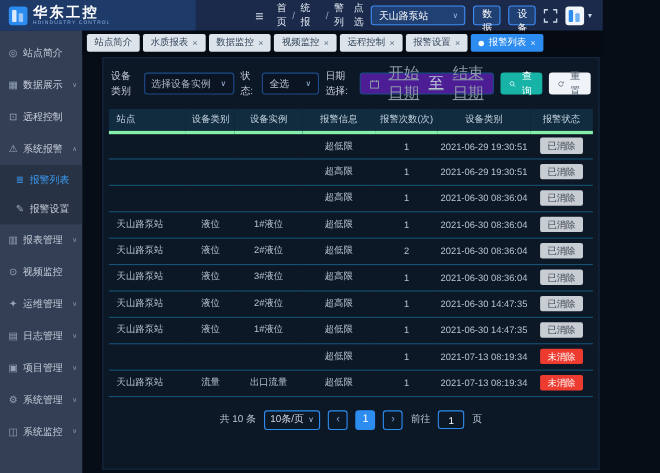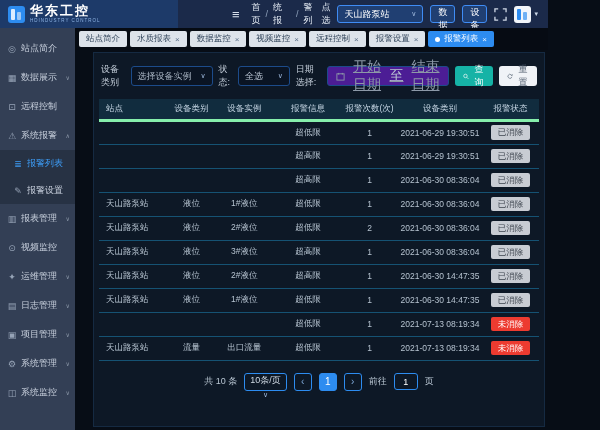--- a/index.html
+++ b/index.html
@@ -71,21 +71,21 @@
   table.alarm-table { width:100%; border-collapse:collapse; font-size:8.5px; table-layout:fixed; }
   .alarm-table th { background:#112c3e; color:#c6d6e4; font-weight:normal; height:21px; border-bottom:3px solid #86efac; text-align:center; }
   .alarm-table td { height:24px; border-bottom:1px solid #155273; color:#b6c3d0; text-align:center; white-space:nowrap; overflow:hidden; }
   .alarm-table th:first-child, .alarm-table td:first-child { text-align:left; padding-left:7px; }
   .badge { display:inline-block; padding:2px 7px; border-radius:2px; font-size:8.5px; line-height:1.2; }
   .badge.cleared { background:#c8ccd3; color:#3c434d; }
   .badge.uncleared { background:#ed3b30; color:#ffffff; }
 
   
   .pagination { display:flex; align-items:center; justify-content:center; gap:7px; margin-top:12px; font-size:9px; color:#b9c6d3; }
-  .select.pager { height:18px; border-color:#2d8cf0; background:#0d1826; color:#cdd7e2; padding:0 5px;flex-direction:column; }
+  .select.pager { height:18px; border-color:#2d8cf0; background:#0d1826; color:#cdd7e2; padding:0 5px; }
   .pbtn { width:18px; height:18px; background:#0d1826; border:1px solid #2d8cf0; color:#7ea8d8; border-radius:3px; font-size:10px; display:flex; align-items:center; justify-content:center; cursor:pointer; font-family:inherit; padding:0; }
   .pbtn.active { background:#2d8cf0; color:#fff; }
   .pinput { width:24px; height:17px; background:#0d1826; border:1px solid #2d8cf0; border-radius:3px; color:#fff; text-align:center; font-size:9px; font-family:inherit; }
 </style>
 </head>
 <body>
 
 <div class="app">
 
   <header class="topbar">

